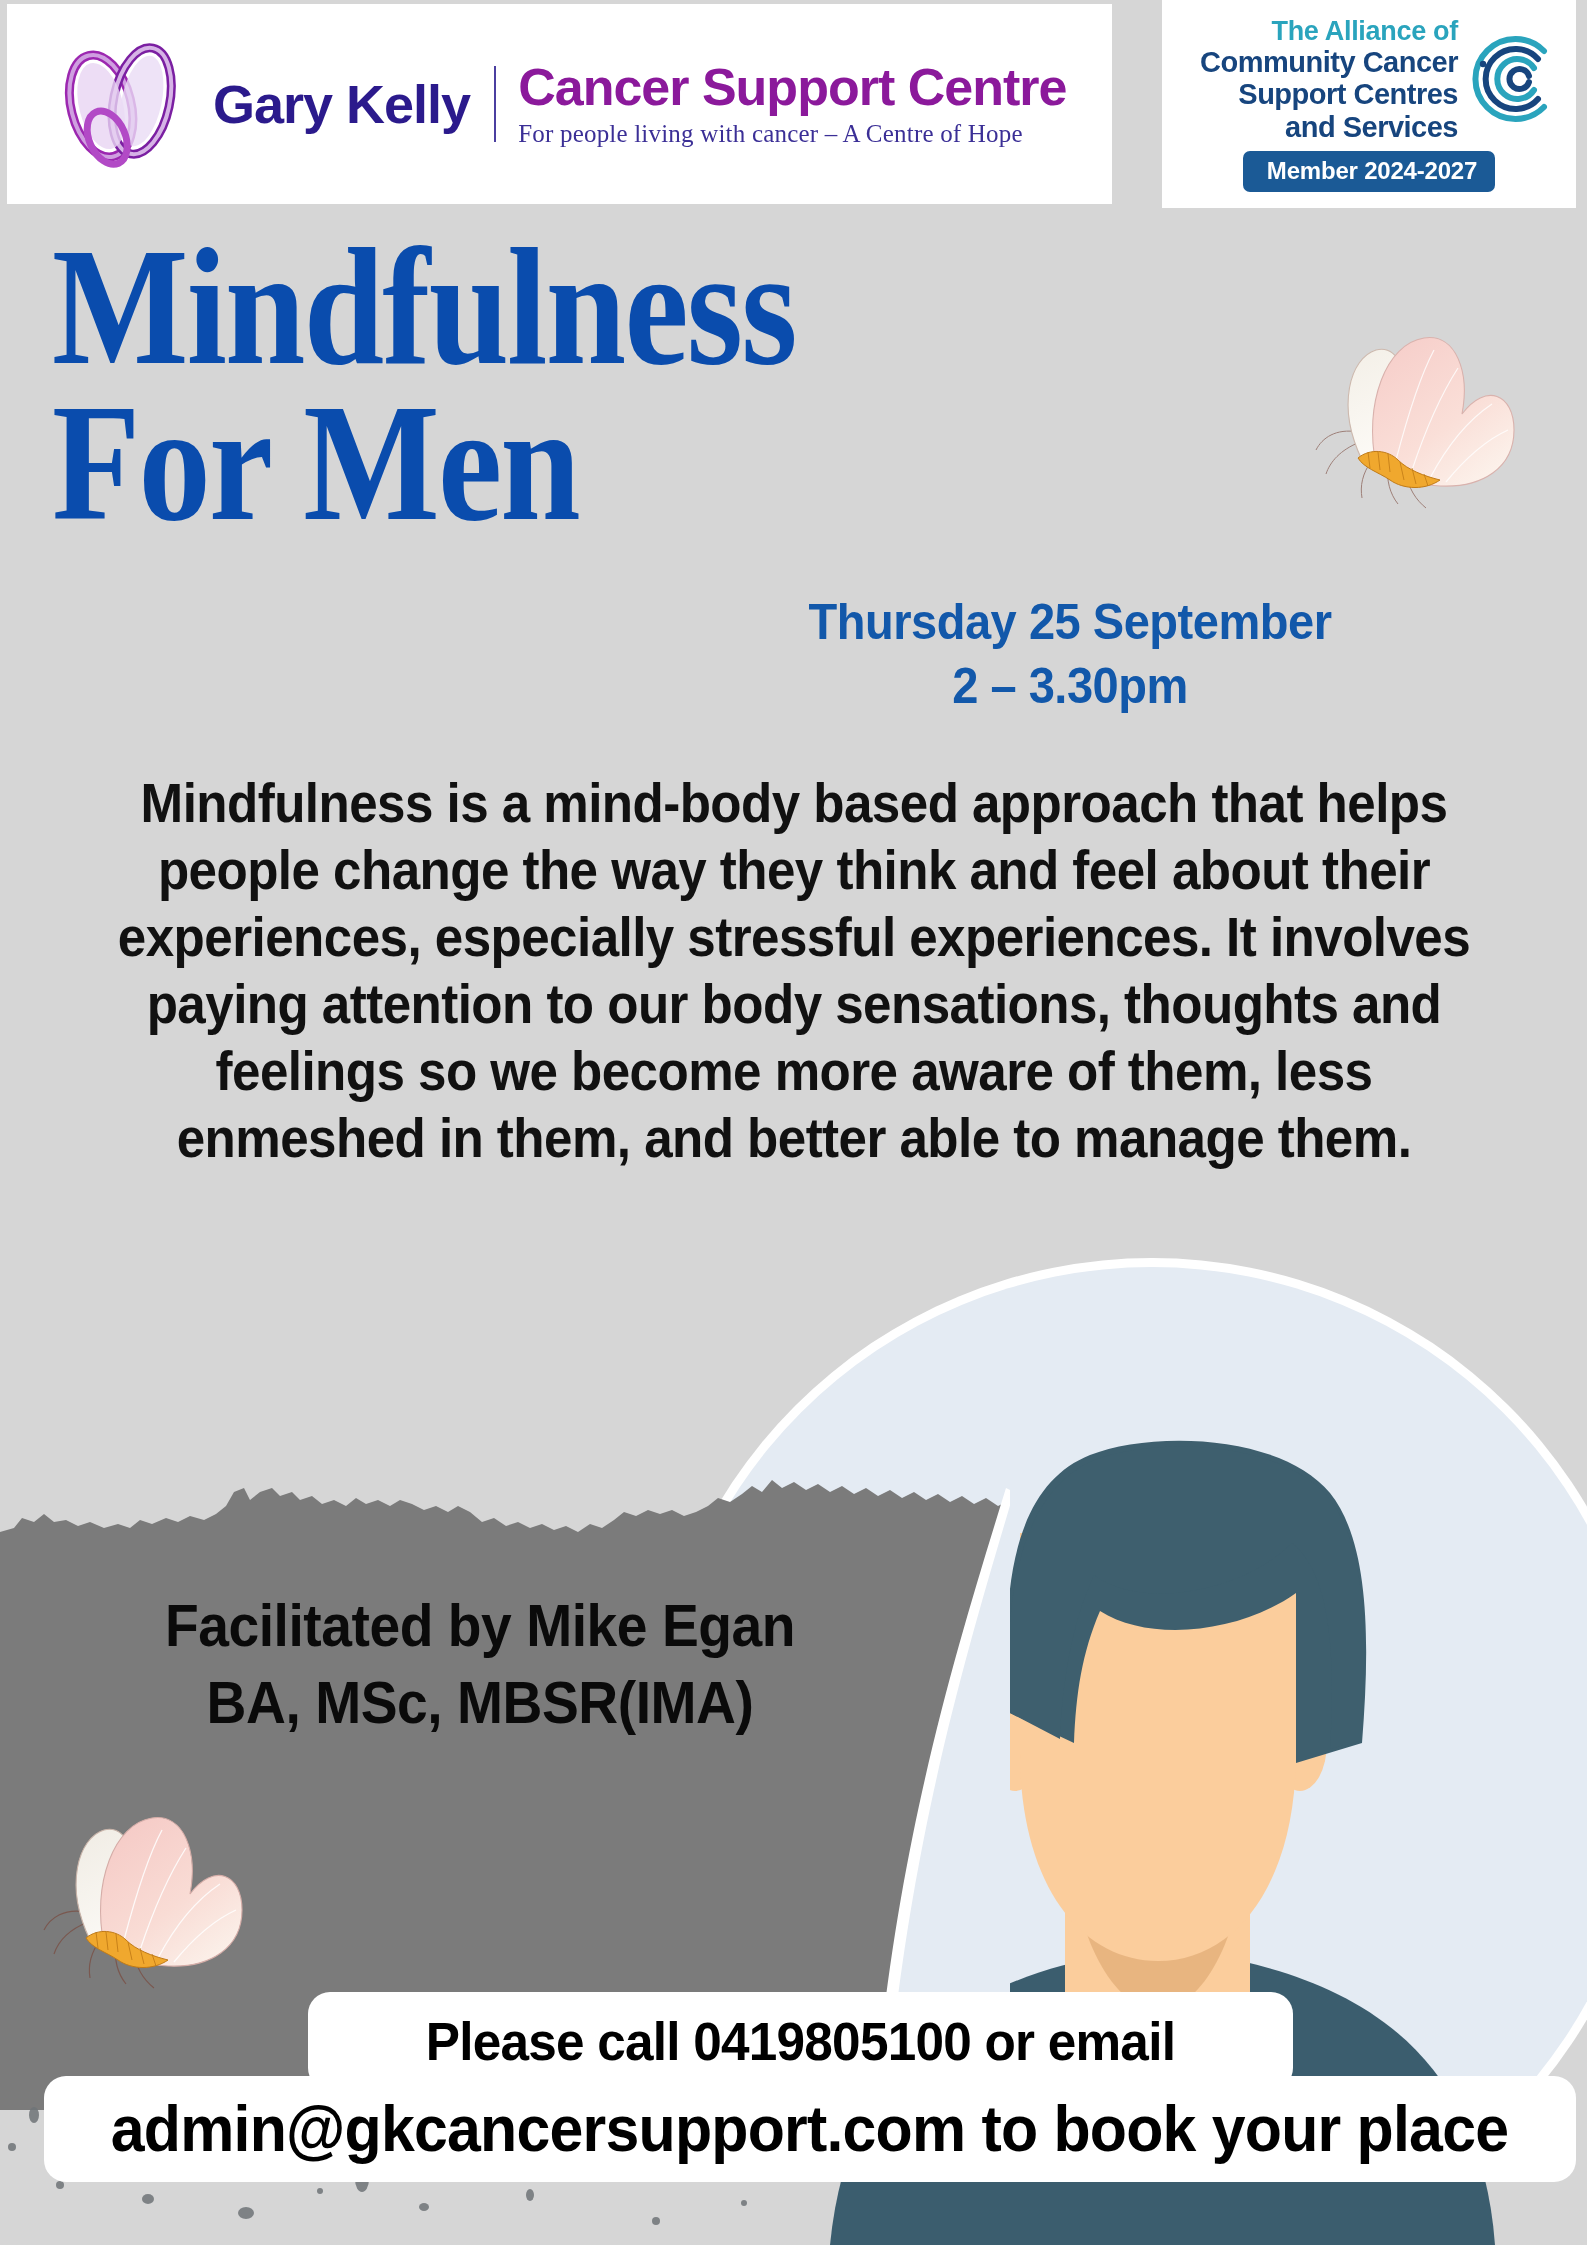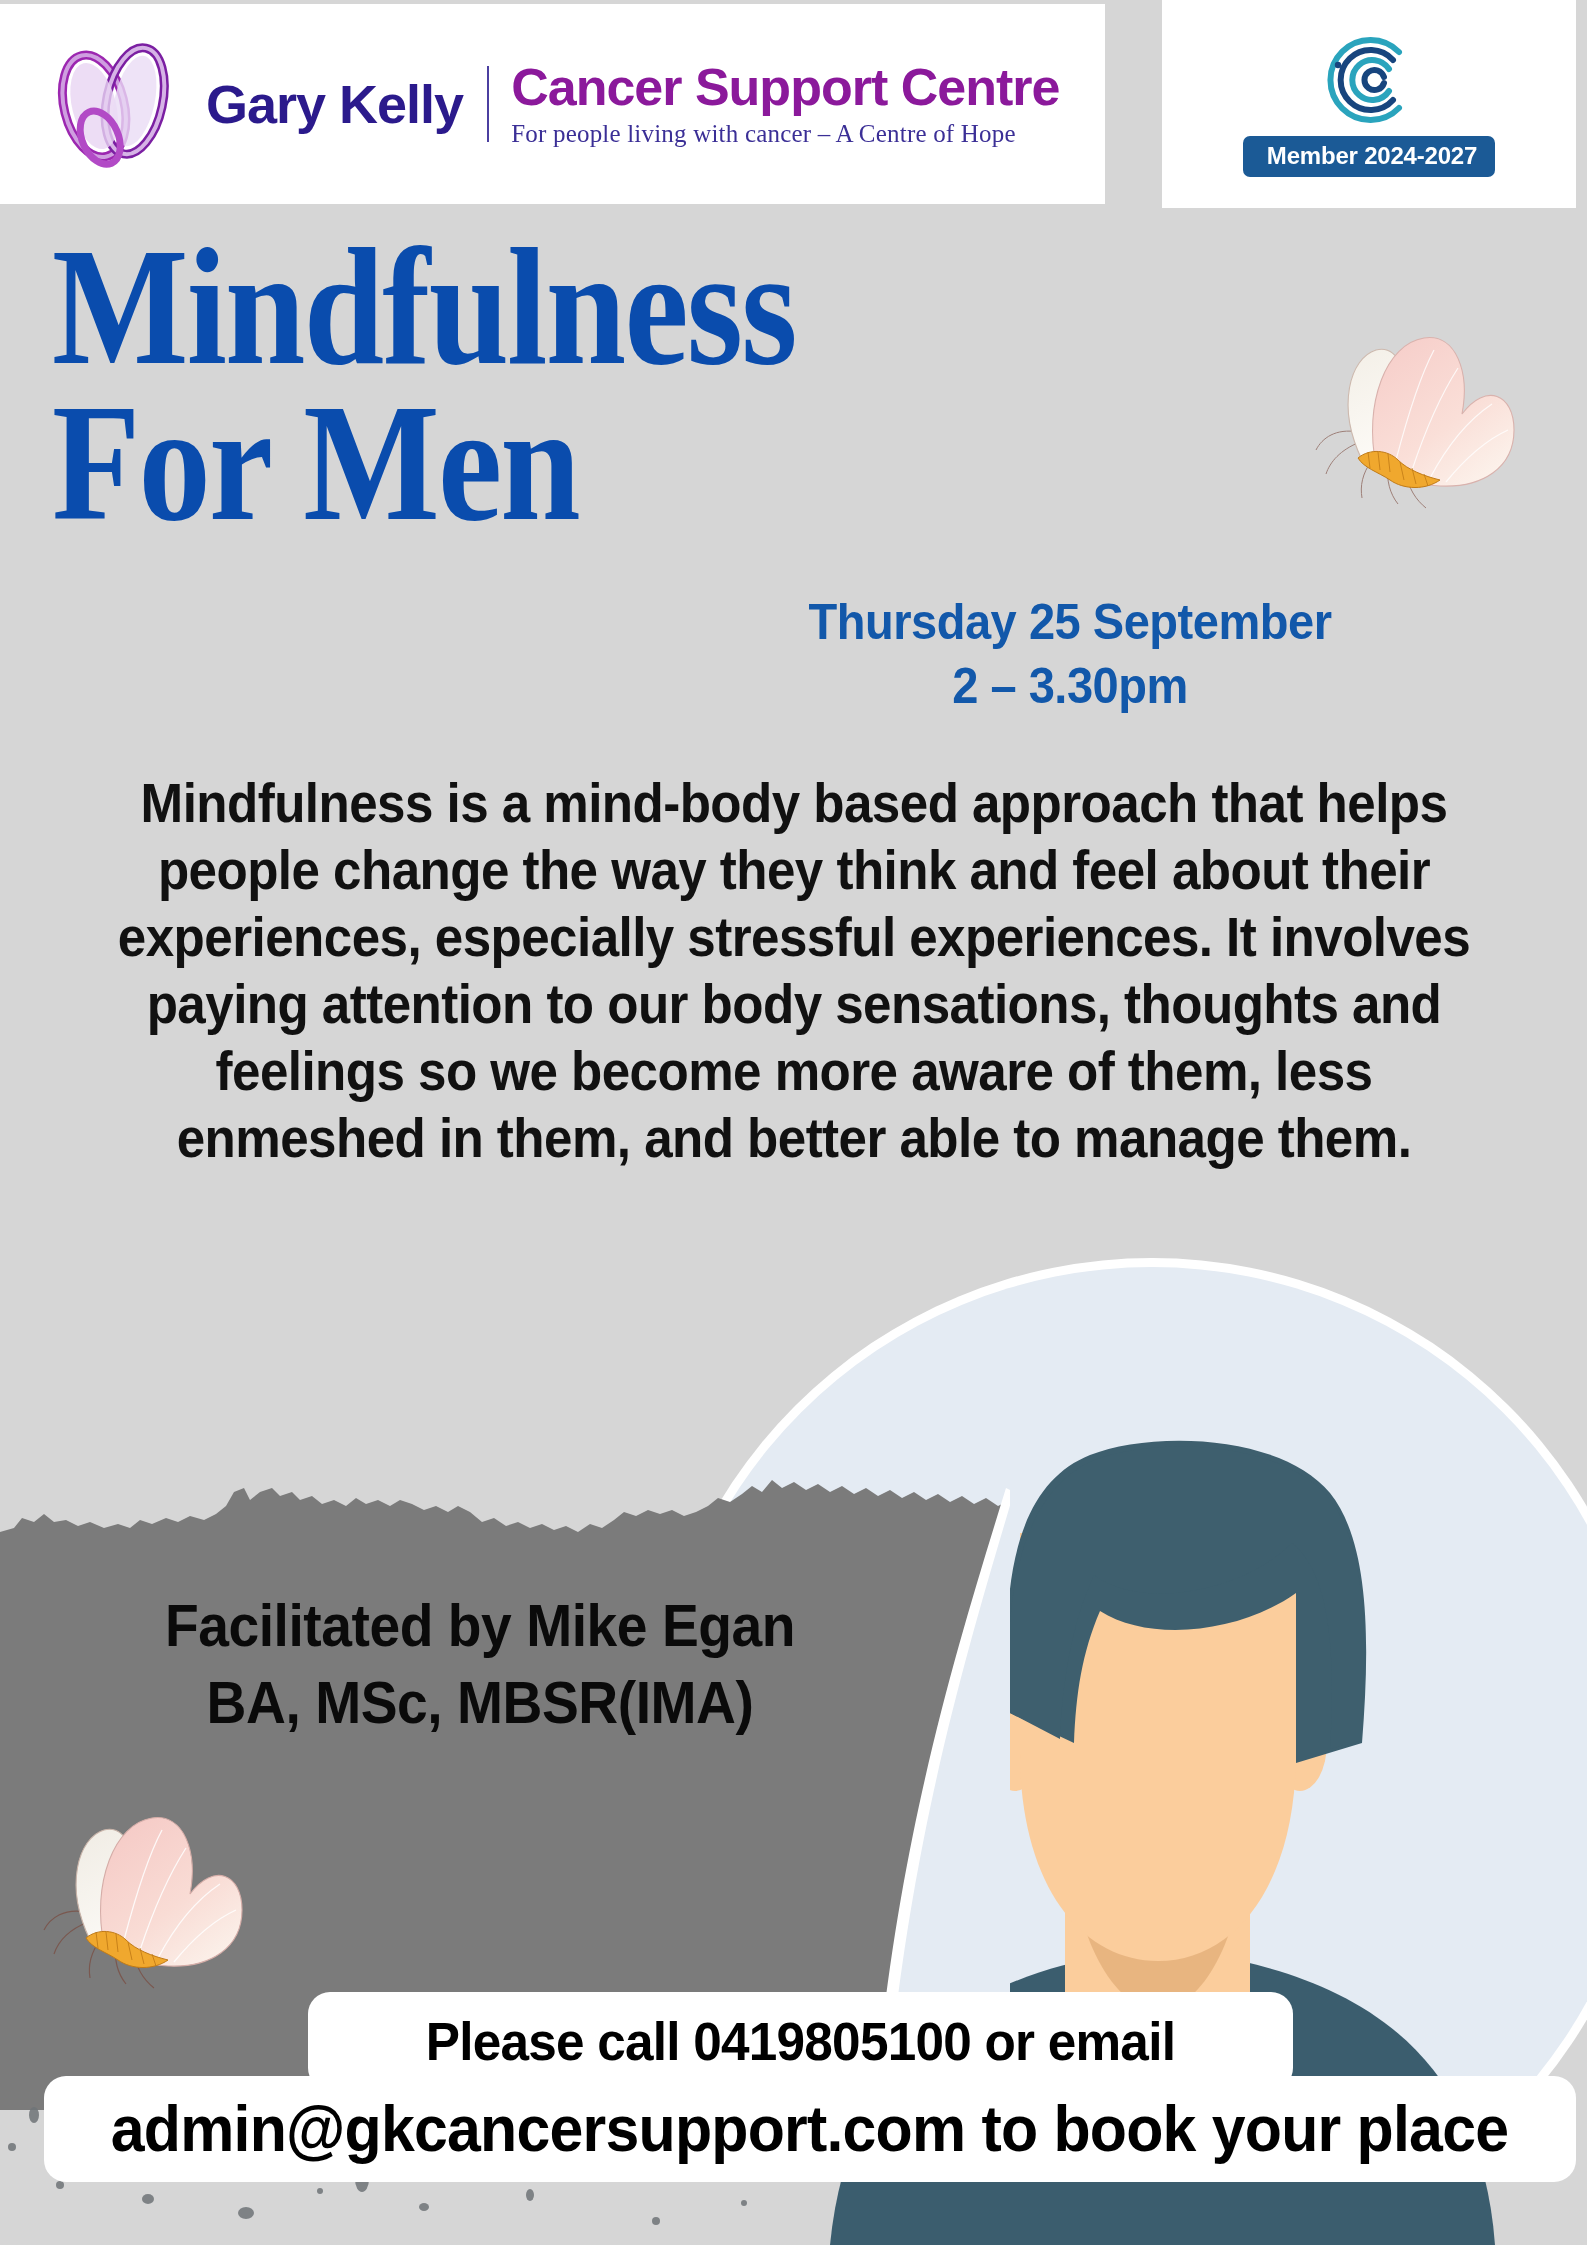--- a/index.html
+++ b/index.html
@@ -8,21 +8,21 @@
     width:1587px;height:2245px;
     background:#d6d6d6;
     overflow:hidden;
     font-family:"Liberation Sans", sans-serif;
   }
 
   
   .logo-card{
     position:absolute;background:#ffffff;
   }
-  #logo-gk{ left:0; top:4px; width:1105px; height:200px; }
+  #logo-gk{ left:7px; top:4px; width:1105px; height:200px; }
   #logo-alliance{ left:1162px; top:0px; width:414px; height:208px; }
 
   .gk-inner{
     position:absolute;left:0;top:0;right:0;bottom:0;
     display:flex;align-items:center;padding-left:40px;box-sizing:border-box;
   }
   .gk-butterfly{ width:150px;height:150px;flex:0 0 150px;position:relative; }
   .gk-wordmark{ display:flex;align-items:stretch;margin-left:16px; }
   .gk-name{
     font-family:"Liberation Sans", sans-serif;
@@ -153,20 +153,26 @@
           <div class="gk-csc">Cancer Support Centre</div>
           <div class="gk-tag">For people living with cancer – A Centre of Hope</div>
         </div>
       </div>
     </div>
   </div>
 
   <div class="logo-card" id="logo-alliance">
     <div class="al-inner">
       <div class="al-row">
+        <div class="al-text">
+          <div class="al-l1">The Alliance of</div>
+          <div class="al-l2">Community Cancer</div>
+          <div class="al-l2">Support Centres</div>
+          <div class="al-l2">and Services</div>
+        </div>
         <div class="al-mark">
           <svg viewBox="0 0 96 96" width="96" height="96" aria-hidden="true">
             <g fill="none" stroke-linecap="round">
               <path d="M78 20 A40 40 0 1 0 78 76" stroke="#2aa4bd" stroke-width="6"></path>
               <path d="M72 28 A30 30 0 1 0 72 68" stroke="#17457e" stroke-width="6"></path>
               <path d="M68 37 A20 20 0 1 0 68 59" stroke="#2aa4bd" stroke-width="6"></path>
               <path d="M63 45 A10 10 0 1 0 63 51" stroke="#17457e" stroke-width="6"></path>
               <circle cx="17" cy="33" r="3.2" fill="#17457e" stroke="none"></circle>
             </g>
           </svg>

